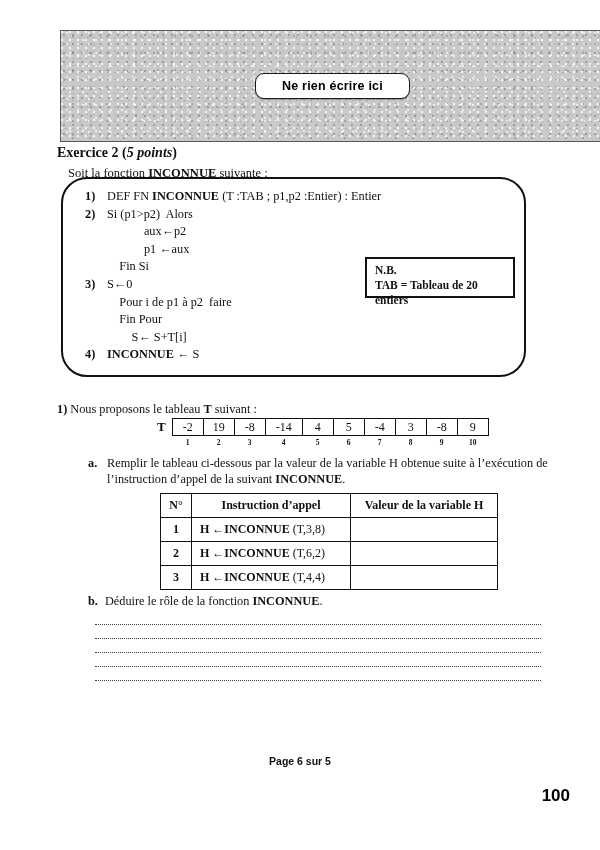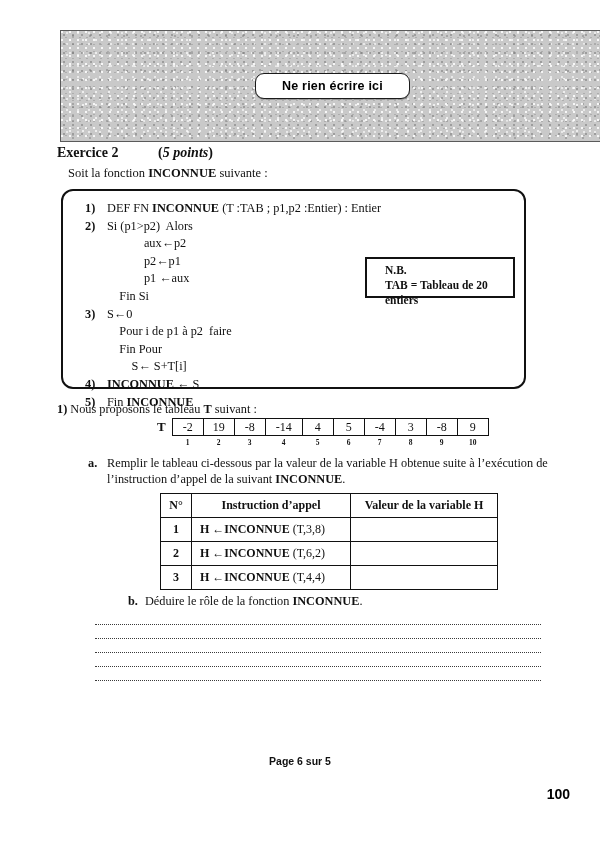--- a/index.html
+++ b/index.html
@@ -55,42 +55,41 @@
   
   #exercise-title {
     position: absolute;
     left: 57px;
     top: 145px;
     font-weight: bold;
     font-size: 14px;
   }
   #exercise-title .pts {
     font-weight: bold;
-    margin-left: 36px;
   }
   #exercise-title .pts i {
     font-style: italic;
   }
   #exercise-intro {
     position: absolute;
     left: 68px;
     top: 166px;
     font-size: 12.5px;
   }
   .b { font-weight: bold; }
 
   
   #algorithm-box {
     position: absolute;
     left: 61px;
-    top: 189px;
+    top: 177px;
     width: 465px;
     height: 200px;
     border: 2.2px solid #111111;
-    border-radius: 12px;
+    border-radius: 26px;
     box-sizing: border-box;
   }
   #algorithm-list {
     position: absolute;
     left: 22px;
     top: 9px;
     font-size: 12.3px;
     line-height: 17.6px;
   }
   .alg-line { white-space: pre; }
@@ -103,21 +102,21 @@
 
   
   #nb-box {
     position: absolute;
     left: 365px;
     top: 257px;
     width: 150px;
     height: 41px;
     border: 2.2px solid #111111;
     box-sizing: border-box;
-    padding: 4px 18px;
+    padding: 4px 8px;
     font-size: 11.5px;
     line-height: 15px;
     background: #ffffff;
   }
   #nb-title { font-weight: bold; }
   #nb-text { font-weight: bold; }
 
   
   #q1-line {
     position: absolute;
@@ -214,21 +213,20 @@
   }
   #calls-table td.c-instr .args { font-weight: normal; }
   #calls-table td.c-val { }
 
   
   #item-b {
     position: absolute;
     left: 88px;
     top: 594px;
     font-size: 12.3px;
-    margin-left: 40px;
   }
   #item-b .marker { font-weight: bold; margin-right: 7px; }
 
   
   #dotted-lines {
     position: absolute;
     left: 95px;
     top: 611px;
     width: 446px;
   }
@@ -248,21 +246,21 @@
     font-weight: bold;
     font-size: 10.5px;
     color: #111111;
   }
   #page-number-big {
     position: absolute;
     right: 30px;
     top: 786px;
     font-family: "Liberation Sans", sans-serif;
     font-weight: bold;
-    font-size: 14px;
+    font-size: 17px;
     color: #000000;
   }
 </style>
 </head>
 <body>
 
 <div id="header-banner">
   <div id="header-note-pill">Ne rien écrire ici</div>
 </div>
 
@@ -272,29 +270,27 @@
 
 <div id="exercise-intro">
   <span>Soit la fonction </span><span class="b">INCONNUE</span><span> suivante :</span>
 </div>
 
 <div id="algorithm-box">
   <div id="algorithm-list">
       <div class="alg-line"><span class="alg-num">1)</span>DEF FN <b>INCONNUE</b> (T :TAB ; p1,p2 :Entier) : Entier</div>
       <div class="alg-line"><span class="alg-num">2)</span>Si (p1&gt;p2)  Alors</div>
       <div class="alg-line"><span class="alg-num"></span>            aux<span class="arrow">←</span>p2</div>
-      <div class="alg-line"><span class="alg-num"></span>            p2<span class="arrow">←</span>p1</div>
       <div class="alg-line"><span class="alg-num"></span>            p1 <span class="arrow">←</span>aux</div>
       <div class="alg-line"><span class="alg-num"></span>    Fin Si</div>
       <div class="alg-line"><span class="alg-num">3)</span>S<span class="arrow">←</span>0</div>
       <div class="alg-line"><span class="alg-num"></span>    Pour i de p1 à p2  faire</div>
       <div class="alg-line"><span class="alg-num"></span>    Fin Pour</div>
       <div class="alg-line"><span class="alg-num"></span>        S<span class="arrow">←</span> S+T[i]</div>
       <div class="alg-line"><span class="alg-num">4)</span><b>INCONNUE</b> <span class="arrow">←</span> S</div>
-      <div class="alg-line"><span class="alg-num">5)</span>Fin <b>INCONNUE</b></div>
     </div>
 </div>
 
 <div id="nb-box">
   <div id="nb-title">N.B.</div>
   <div id="nb-text">TAB = Tableau de 20 entiers</div>
 </div>
 
 <div id="q1-line">
   <span class="qnum">1)</span><span> Nous proposons le tableau </span><span class="b">T</span><span> suivant :</span>

